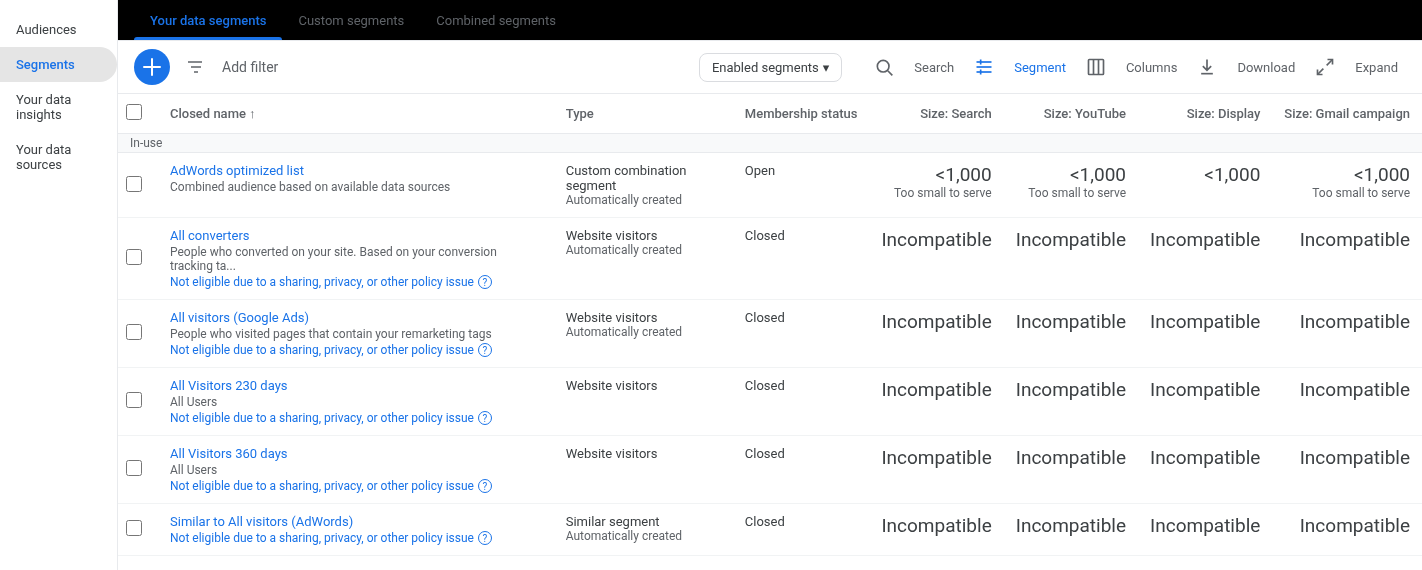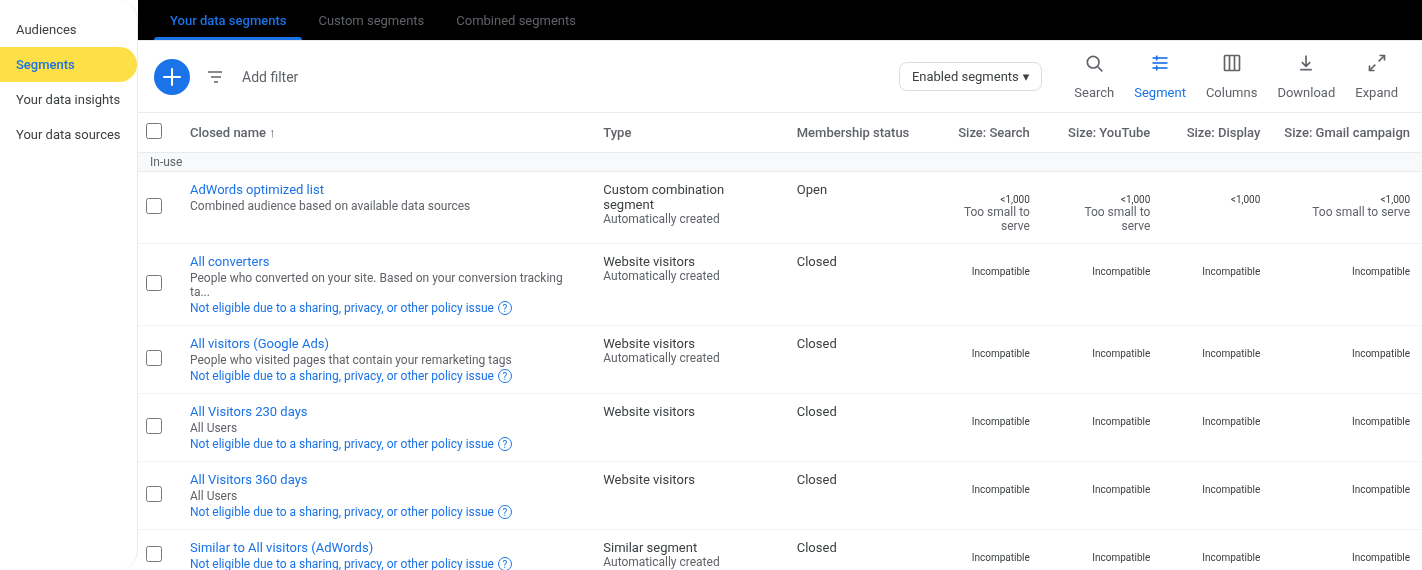--- a/index.html
+++ b/index.html
@@ -1,34 +1,33 @@
 <!DOCTYPE html>
 <html><head>
   <meta charset="utf-8">
   <style>
     * { box-sizing: border-box; margin: 0; padding: 0; font-family: 'Roboto', Arial, sans-serif; font-size: 13px; }
     body { display: flex; height: 570px; overflow: hidden; background: #fff; color: #3c4043; }
 
     
     .sidebar {
-      width: 138px;
+      width: 118px;
       background: #fff;
       border-right: 1px solid #e8eaed;
       padding-top: 12px;
       flex-shrink: 0;
-      border-radius: 20px;
     }
     .sidebar-item {
       padding: 10px 16px;
       cursor: pointer;
       color: #3c4043;
       font-size: 13px;
     }
     .sidebar-item.active {
-      background: #fde047;
+      background: #e5e5e5;
       color: #1a73e8;
       font-weight: 500;
       border-radius: 0 20px 20px 0;
     }
 
     
     .main {
       flex: 1;
       display: flex;
       flex-direction: column;
@@ -104,28 +103,28 @@
       color: #3c4043;
     }
     .toolbar-actions {
       display: flex;
       align-items: center;
       gap: 4px;
       margin-left: 16px;
     }
     .toolbar-action-btn {
       display: flex;
-      flex-direction: column;
+      flex-direction: row;
       align-items: center;
       padding: 4px 8px;
       cursor: pointer;
       border: none;
       background: none;
       color: #5f6368;
-      gap: 12px;
+      gap: 20px;
       font-size: 11px;
     }
     .toolbar-action-btn.active { color: #1a73e8; }
     .toolbar-action-btn svg { width: 20px; height: 20px; }
 
     
     .table-wrapper {
       flex: 1;
       overflow-y: auto;
     }
@@ -194,21 +193,21 @@
       border-radius: 50%;
       border: 1px solid #1a73e8;
       display: inline-flex; align-items: center; justify-content: center;
       font-size: 10px;
       color: #1a73e8;
       flex-shrink: 0;
     }
     .type-main { font-size: 13px; }
     .type-sub { font-size: 12px; color: #5f6368; }
 
-    .size-main { font-size: 10px; margin-top: 12px; }
+    .size-main { font-size: 19px; }
     .size-sub { font-size: 12px; color: #5f6368; }
 
     .checkbox-cell {
       width: 40px;
       vertical-align: middle;
       padding: 10px 8px;
     }
     .checkbox-cell input[type="checkbox"] {
       width: 16px; height: 16px; cursor: pointer;
     }

